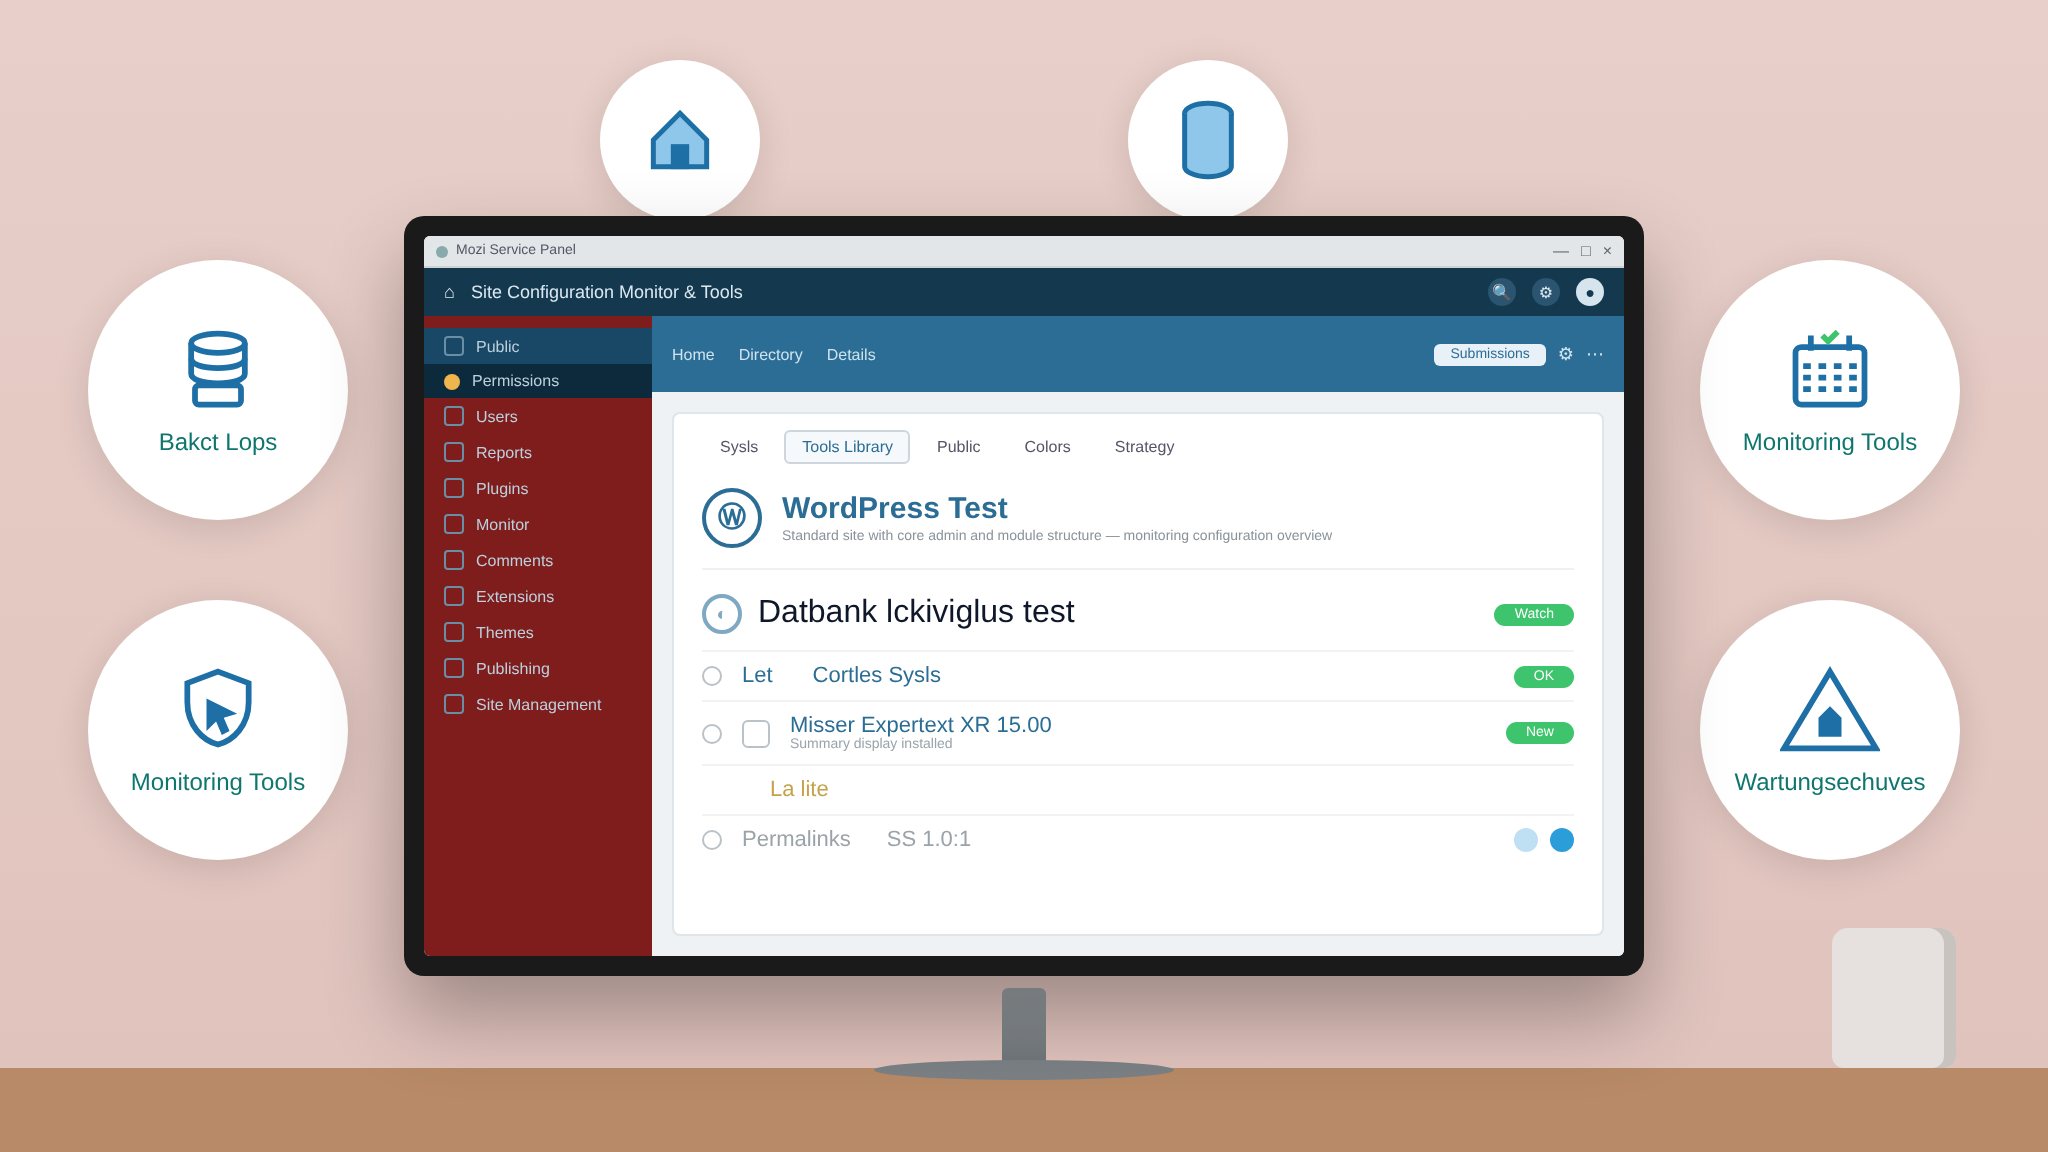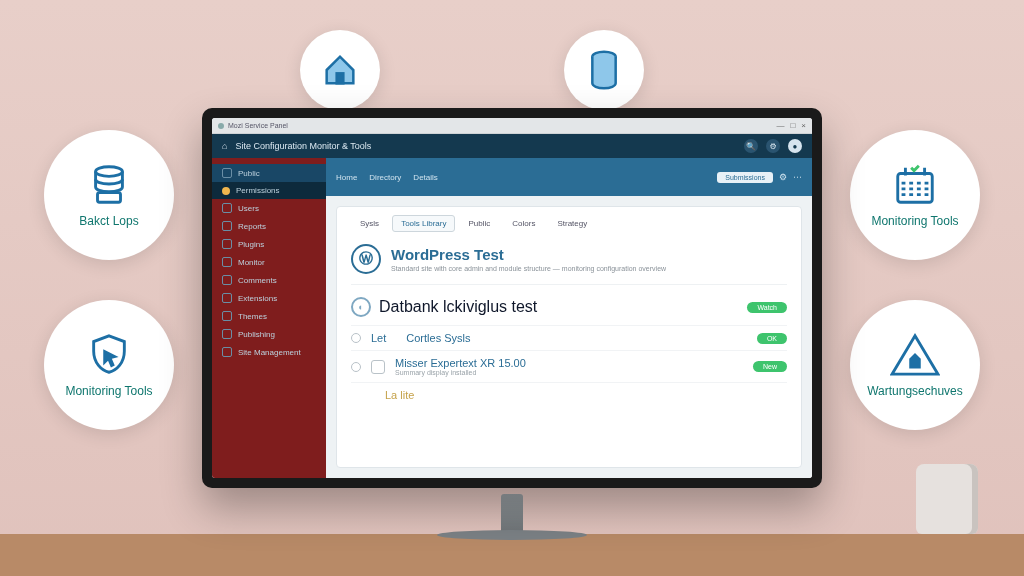--- a/index.html
+++ b/index.html
@@ -252,18 +252,31 @@
                 <div class="t2">Summary display installed</div>
               </div>
           <span class="pill2">New</span>
         </div>
         <div class="row link">
           <span style="width:24px"></span>
           <div class="txts">
                 <div class="t1">La lite</div>
               </div>
         </div>
+        <div class="row muted">
+          <span class="rad"></span>
+          <div class="txts">
+                <div class="t1">Permalinks</div>
+              </div>
+          <div class="txts" style="margin-left:8px">
+                <div class="t1">SS 1.0:1</div>
+              </div>
+          <div class="acts">
+            <span class="lt"></span>
+            <span></span>
+          </div>
+        </div>
       </div>
     </div>
   </div>
 
 </div>
 </div>
 
 </body></html>

